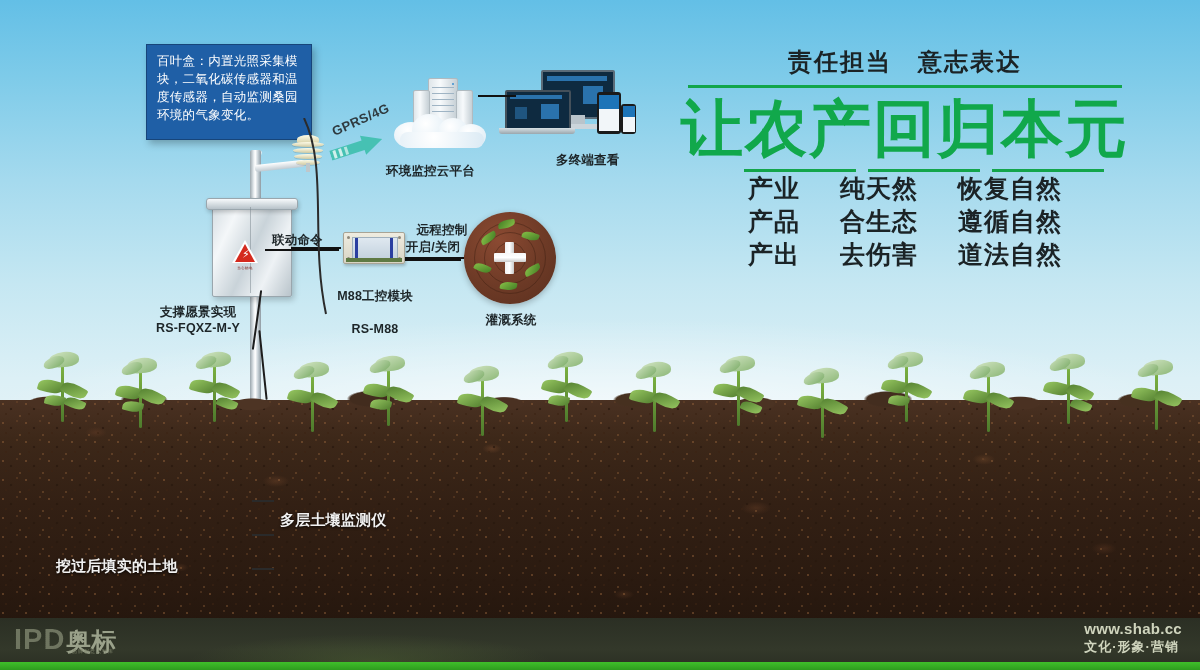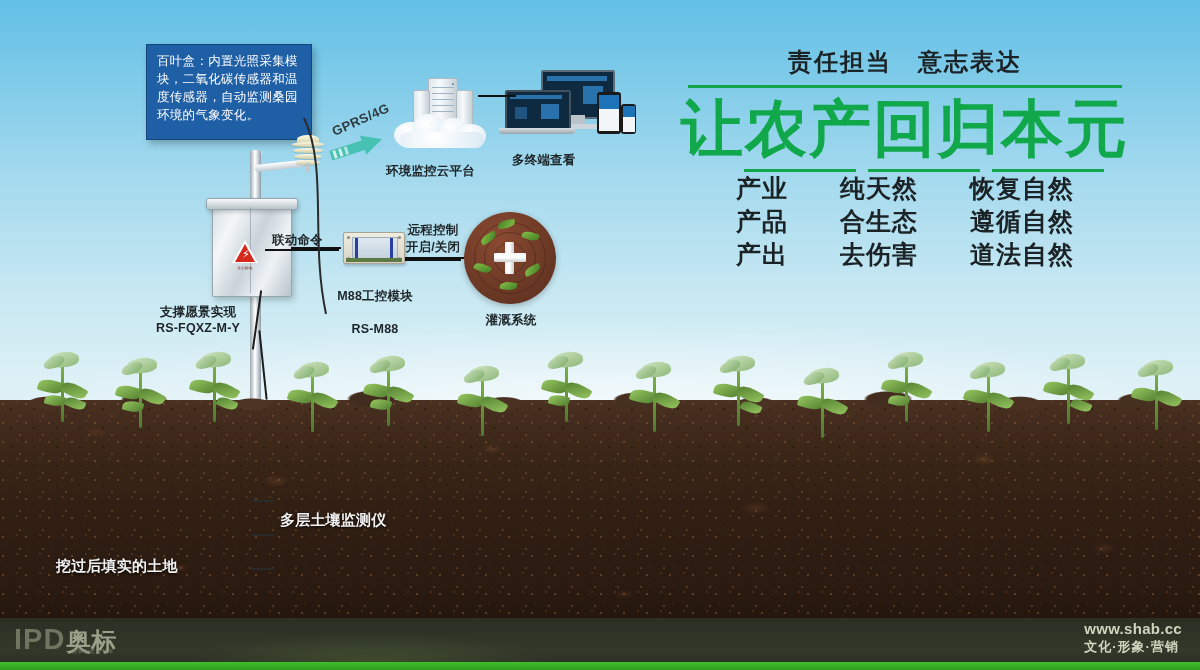--- a/index.html
+++ b/index.html
@@ -156,21 +156,21 @@
   .tickline{position:absolute;background:#2a2a2a;height:2px;}
 
   
   .right{position:absolute;left:640px;top:38px;width:530px;height:300px;}
   .slogan-top{position:absolute;left:0;top:8px;width:530px;text-align:center;
     font-size:24px;font-weight:700;color:#1b2326;letter-spacing:2px;}
   .rule{position:absolute;background:#13a54b;height:3px;}
   .headline{position:absolute;left:0;top:58px;width:530px;text-align:center;
     font-size:62px;font-weight:900;color:#11a84b;letter-spacing:2px;line-height:66px;
     font-family:"DejaVu Sans",sans-serif;}
-  .cols{position:absolute;left:0;top:135px;width:530px;display:flex;justify-content:center;gap:52px;}
+  .cols{position:absolute;left:0;top:135px;width:530px;display:flex;justify-content:center;gap:40px;}
   .col{display:flex;flex-direction:column;gap:3px;}
   .col div{font-size:25px;font-weight:700;color:#1b2326;line-height:30px;letter-spacing:1px;text-align:center;}
   .chev{position:absolute;left:22px;top:272px;width:486px;height:46px;}
   .chev-shape{position:absolute;left:0;top:0;width:486px;height:46px;background:#17a94d;
     clip-path:polygon(0 0,486px 0,243px 46px);}
   .chev-text{position:absolute;left:0;top:4px;width:486px;text-align:center;color:#fff;
     font-size:20px;font-weight:700;letter-spacing:2px;}
 
   
   .footer{position:absolute;left:0;top:618px;width:1200px;height:52px;
@@ -345,23 +345,23 @@
     <div class="irr-leaf" style="left:58px;top:20px;transform:rotate(20deg);"></div>
     <div class="irr-leaf" style="left:10px;top:52px;transform:rotate(25deg);"></div>
     <div class="irr-leaf" style="left:60px;top:54px;transform:rotate(-25deg);"></div>
     <div class="irr-leaf" style="left:36px;top:70px;transform:rotate(8deg);"></div>
     <div class="irr-leaf" style="left:34px;top:8px;transform:rotate(172deg);"></div>
     <div class="spr-v"></div>
     <div class="spr-h"></div>
   </div>
 
   <div class="lbl" style="left:386px;top:163px;">环境监控云平台</div>
-  <div class="lbl" style="left:512px;top:152px;">多终端查看</div>
+  <div class="lbl" style="left:556px;top:152px;">多终端查看</div>
   <div class="lbl" style="left:272px;top:232px;">联动命令</div>
-  <div class="lbl lbl-c" style="left:403px;top:222px;width:60px;">远程控制</div>
+  <div class="lbl lbl-c" style="left:412px;top:222px;width:60px;">远程控制</div>
   <div class="lbl lbl-c" style="left:403px;top:239px;width:60px;">开启/关闭</div>
   <div class="lbl lbl-c" style="left:118px;top:304px;width:160px;">支撑愿景实现</div>
   <div class="lbl lbl-c" style="left:118px;top:320px;width:160px;">RS-FQXZ-M-Y</div>
   <div class="lbl lbl-c" style="left:320px;top:288px;width:110px;">M88工控模块</div>
   <div class="lbl lbl-c" style="left:320px;top:321px;width:110px;">RS-M88</div>
   <div class="lbl lbl-c" style="left:466px;top:312px;width:90px;">灌溉系统</div>
 
   <div class="soil">
     <div class="soil-grain"></div>
     <div class="soil-top-edge"></div>

